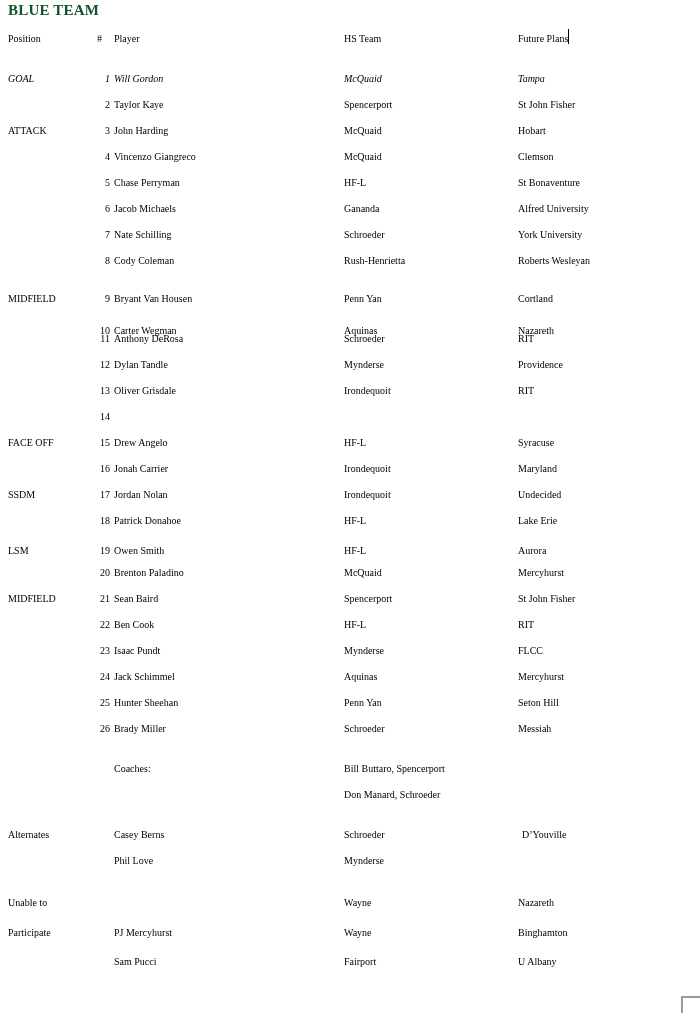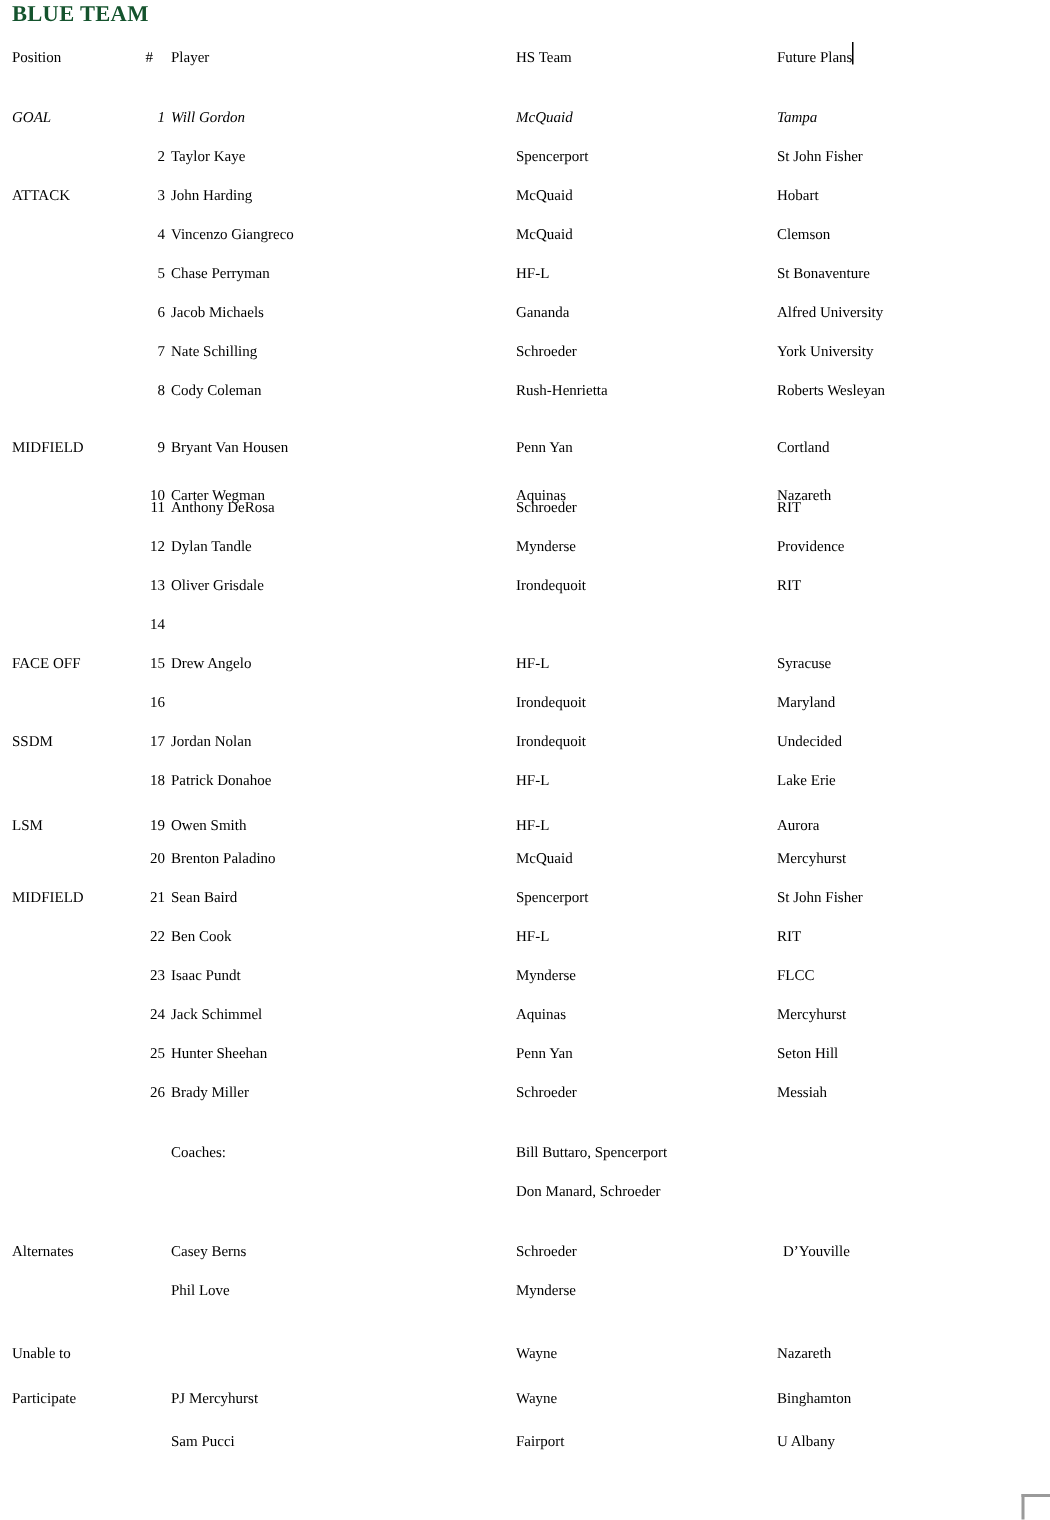--- a/index.html
+++ b/index.html
@@ -260,20 +260,21 @@
       <div class="row" style="top: 430px;">
         <span class="c-pos">FACE OFF</span>
         <span class="c-num">15</span>
         <span class="c-player">Drew Angelo</span>
         <span class="c-hs">HF-L</span>
         <span class="c-fut">Syracuse</span>
       </div>
       <div class="row" style="top: 456px;">
         <span class="c-pos"></span>
         <span class="c-num">16</span>
+        <span class="c-player">Jonah Carrier</span>
         <span class="c-hs">Irondequoit</span>
         <span class="c-fut">Maryland</span>
       </div>
       <div class="row" style="top: 482px; text-decoration: underline;">
         <span class="c-pos">SSDM</span>
         <span class="c-num">17</span>
         <span class="c-player">Jordan Nolan</span>
         <span class="c-hs">Irondequoit</span>
         <span class="c-fut">Undecided</span>
       </div>

